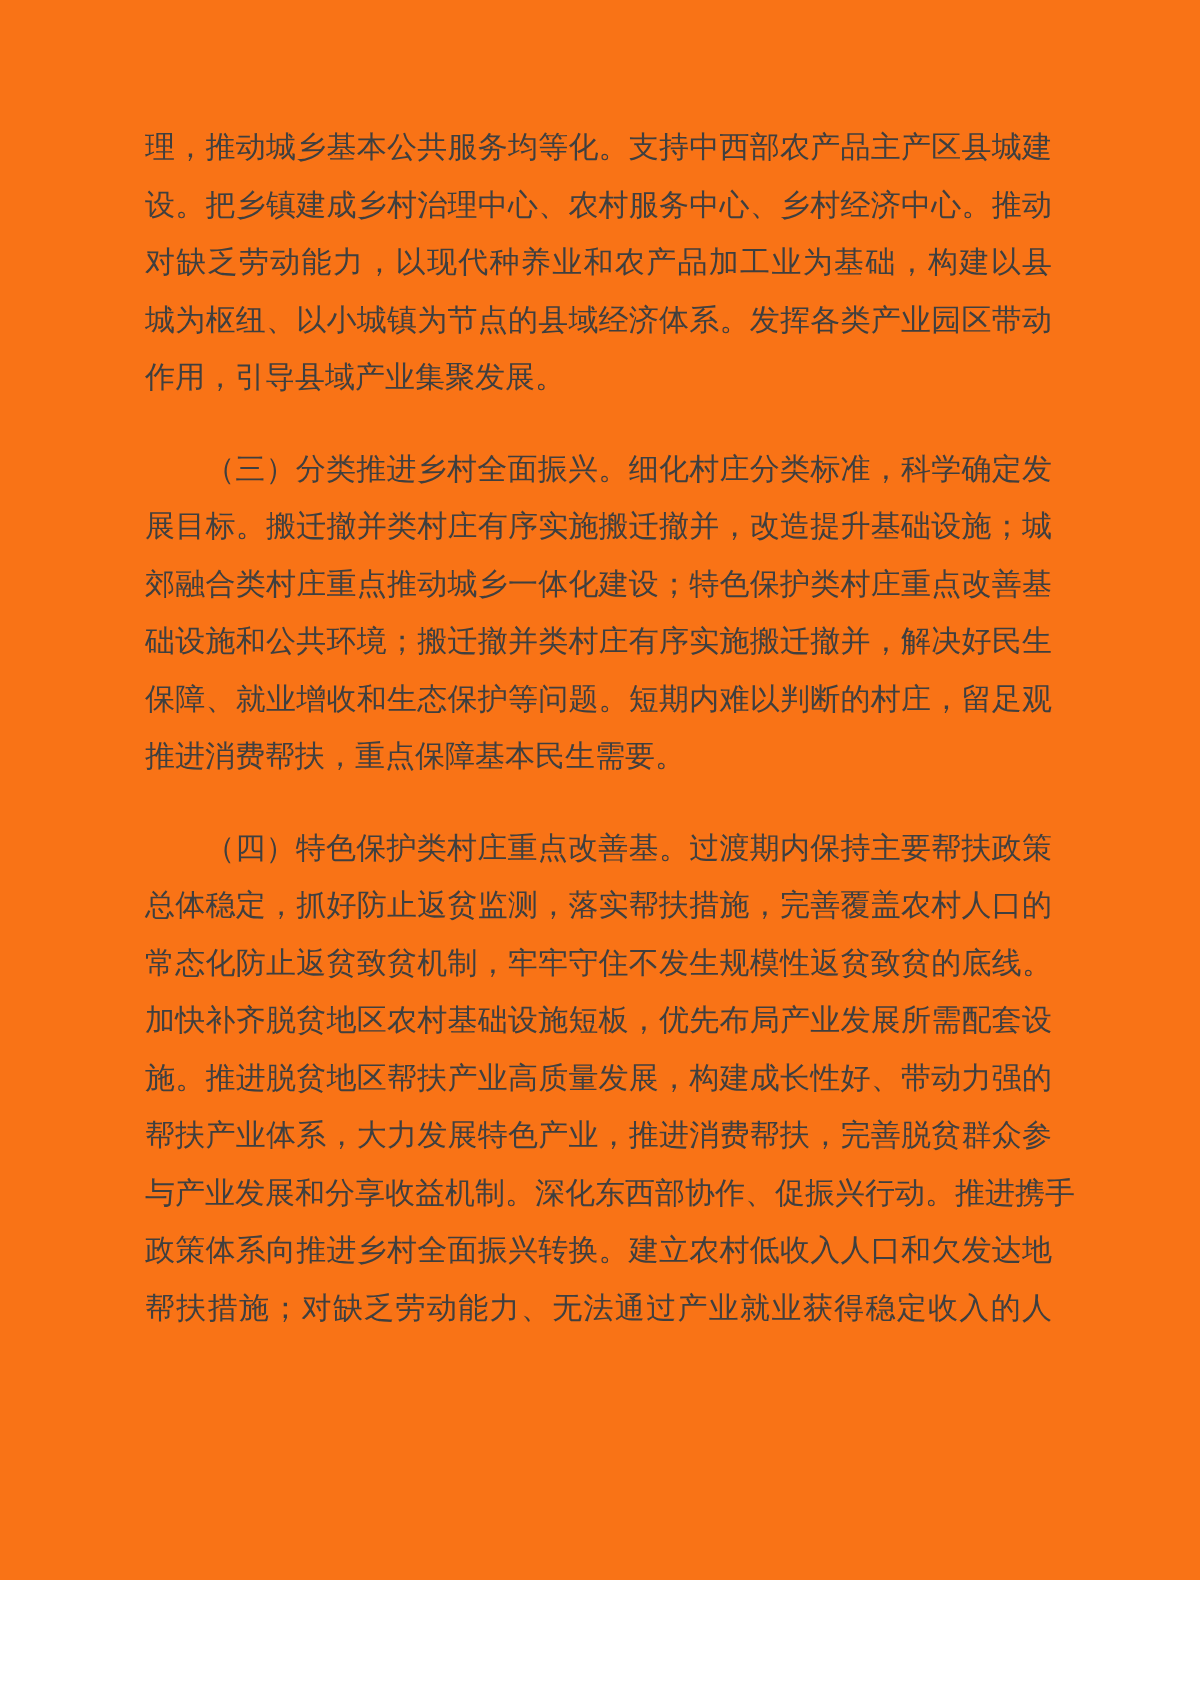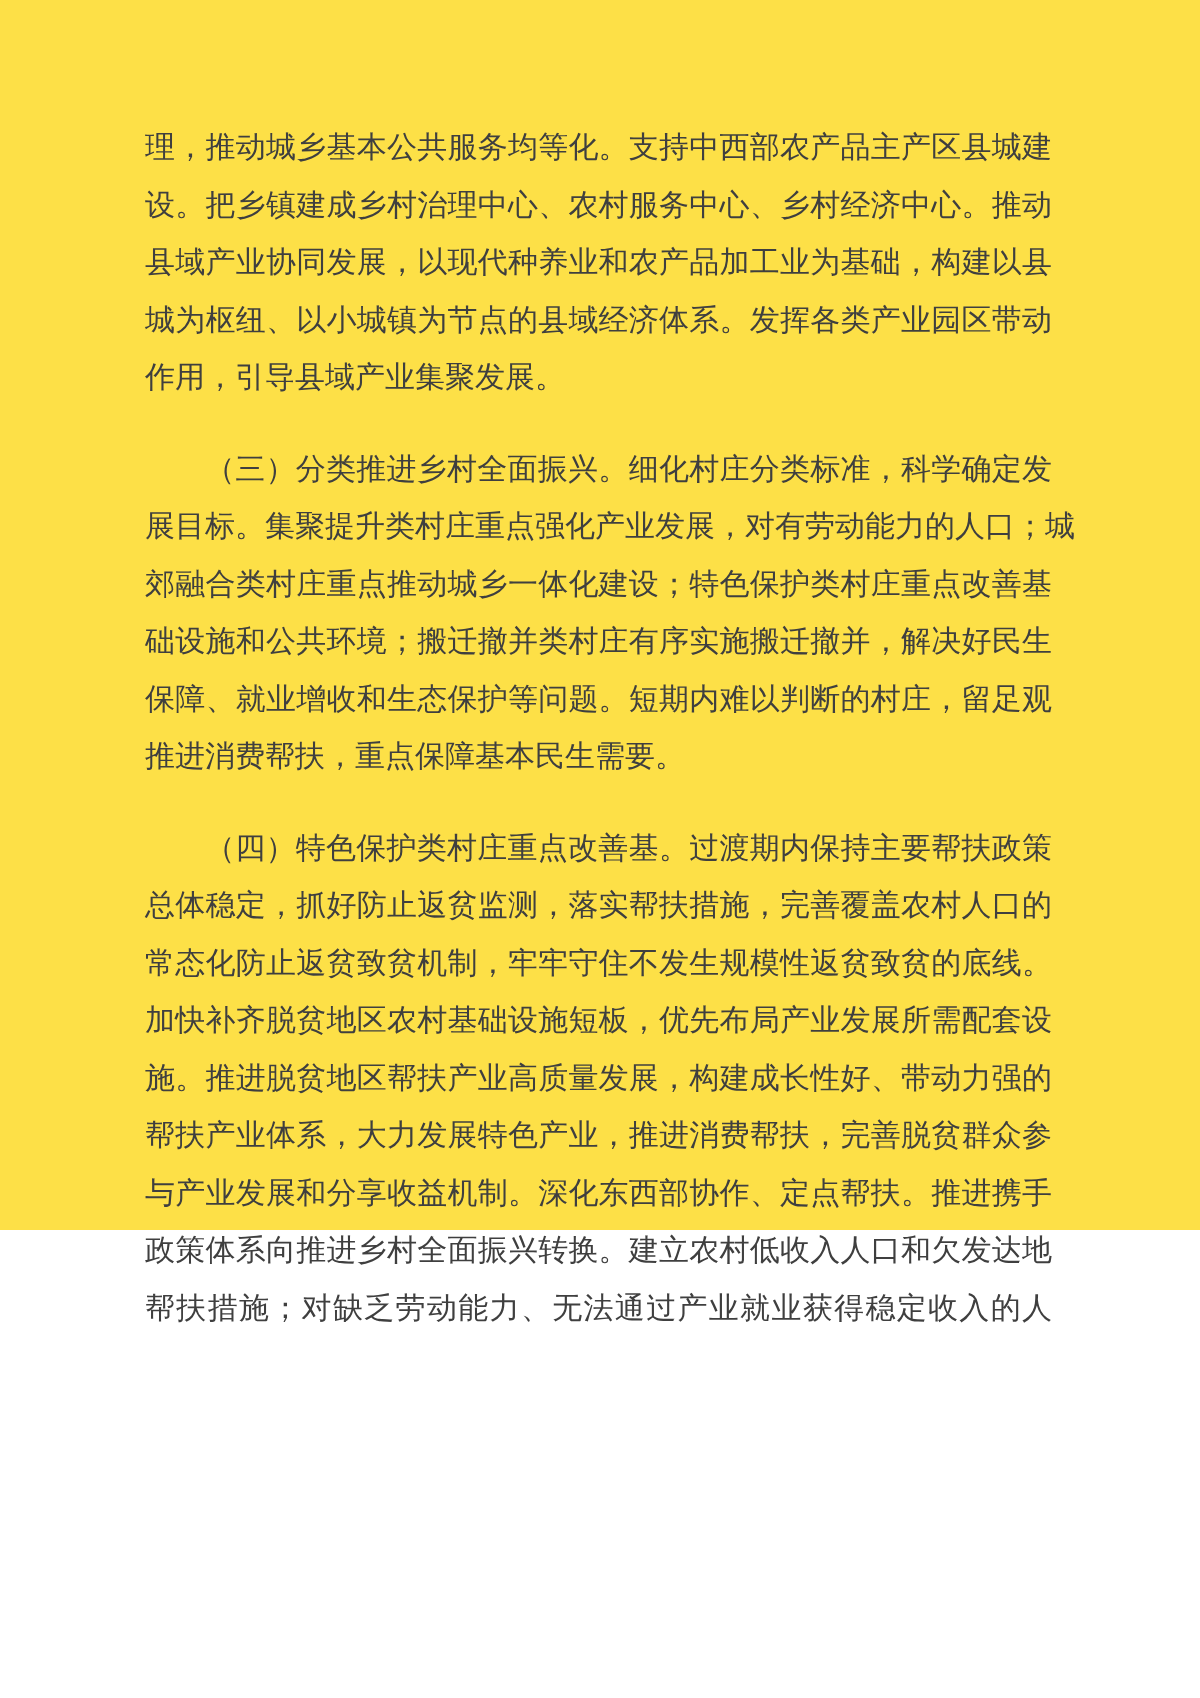--- a/index.html
+++ b/index.html
@@ -12,22 +12,22 @@
     height: 1698px;
     position: relative;
     font-family: "Liberation Sans", sans-serif;
     overflow: hidden;
   }
   .page {
     position: absolute;
     left: 0;
     top: 0;
     width: 1200px;
-    height: 1230px;
-    background: #fde047;
+    height: 1580px;
+    background: #f97316;
   }
   .doc-body {
     position: absolute;
     left: 145px;
     top: 118px;
     width: 907px;
     color: #3f3f3f;
   }
   .paragraph {
     margin: 0;
@@ -53,37 +53,37 @@
   }
 </style>
 </head>
 <body>
 
 <div class="page">
   <div class="doc-body" id="doc-body" style="color: rgb(63, 63, 63);">
       <div class="paragraph">
         <div class="line">理，推动城乡基本公共服务均等化。支持中西部农产品主产区县城建</div>
         <div class="line">设。把乡镇建成乡村治理中心、农村服务中心、乡村经济中心。推动</div>
-        <div class="line">县域产业协同发展，以现代种养业和农产品加工业为基础，构建以县</div>
+        <div class="line">对缺乏劳动能力，以现代种养业和农产品加工业为基础，构建以县</div>
         <div class="line">城为枢纽、以小城镇为节点的县域经济体系。发挥各类产业园区带动</div>
         <div class="line last">作用，引导县域产业集聚发展。</div>
       </div>
       <div class="paragraph">
         <div class="line indent">（三）分类推进乡村全面振兴。细化村庄分类标准，科学确定发</div>
-        <div class="line">展目标。集聚提升类村庄重点强化产业发展，对有劳动能力的人口；城</div>
+        <div class="line">展目标。搬迁撤并类村庄有序实施搬迁撤并，改造提升基础设施；城</div>
         <div class="line">郊融合类村庄重点推动城乡一体化建设；特色保护类村庄重点改善基</div>
         <div class="line">础设施和公共环境；搬迁撤并类村庄有序实施搬迁撤并，解决好民生</div>
         <div class="line">保障、就业增收和生态保护等问题。短期内难以判断的村庄，留足观</div>
         <div class="line last">推进消费帮扶，重点保障基本民生需要。</div>
       </div>
       <div class="paragraph">
         <div class="line indent">（四）特色保护类村庄重点改善基。过渡期内保持主要帮扶政策</div>
         <div class="line">总体稳定，抓好防止返贫监测，落实帮扶措施，完善覆盖农村人口的</div>
         <div class="line">常态化防止返贫致贫机制，牢牢守住不发生规模性返贫致贫的底线。</div>
         <div class="line">加快补齐脱贫地区农村基础设施短板，优先布局产业发展所需配套设</div>
         <div class="line">施。推进脱贫地区帮扶产业高质量发展，构建成长性好、带动力强的</div>
         <div class="line">帮扶产业体系，大力发展特色产业，推进消费帮扶，完善脱贫群众参</div>
-        <div class="line">与产业发展和分享收益机制。深化东西部协作、定点帮扶。推进携手</div>
+        <div class="line">与产业发展和分享收益机制。深化东西部协作、促振兴行动。推进携手</div>
         <div class="line">政策体系向推进乡村全面振兴转换。建立农村低收入人口和欠发达地</div>
         <div class="line">帮扶措施；对缺乏劳动能力、无法通过产业就业获得稳定收入的人</div>
       </div>
     </div>
 </div>
 
 </body></html>

